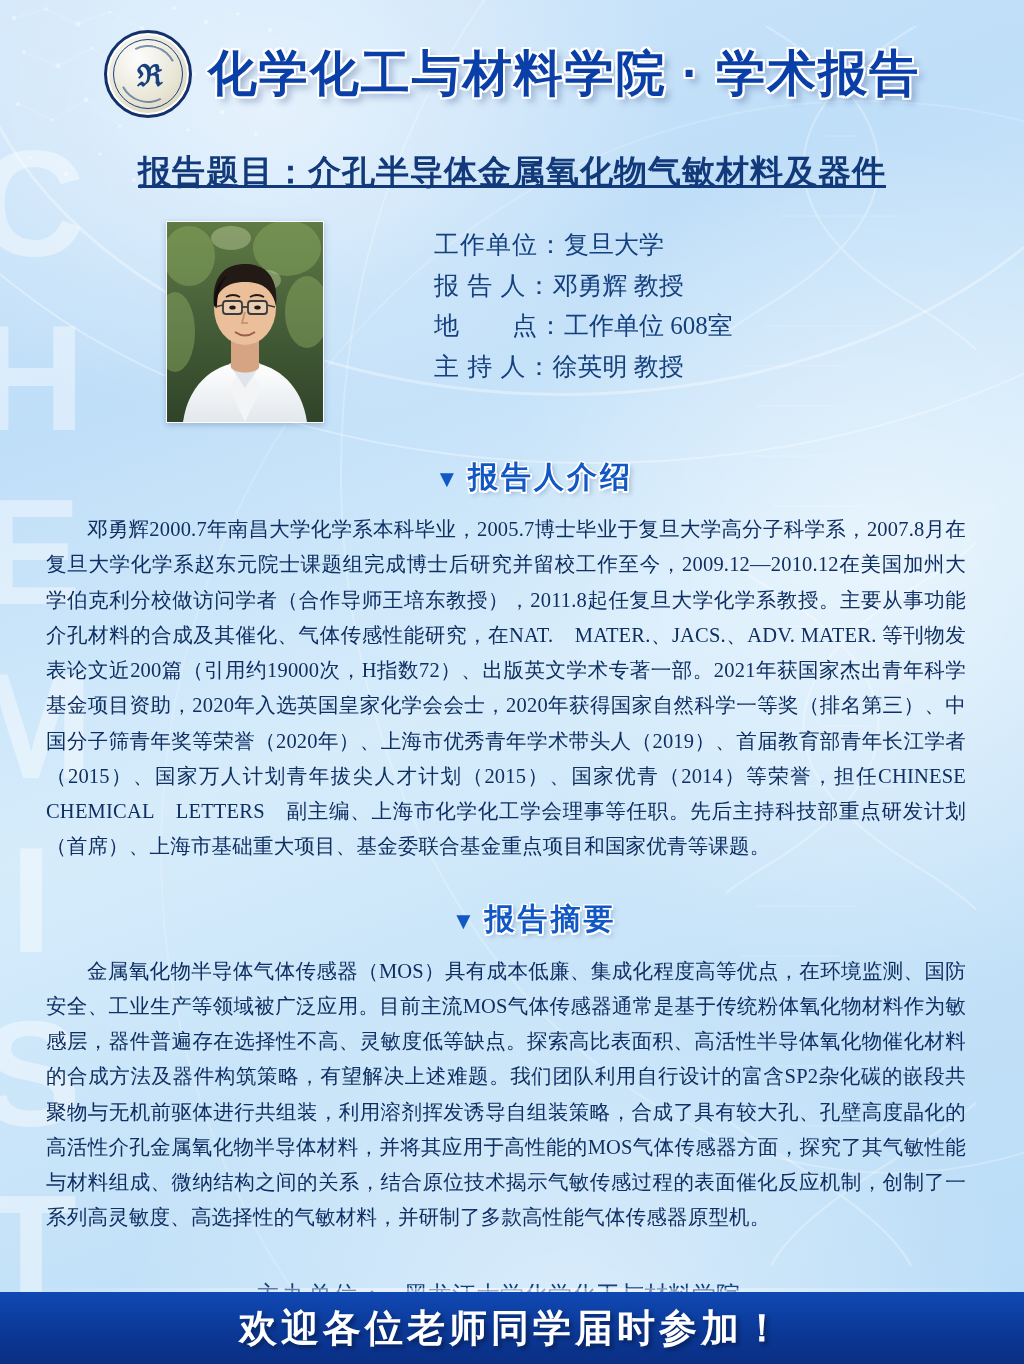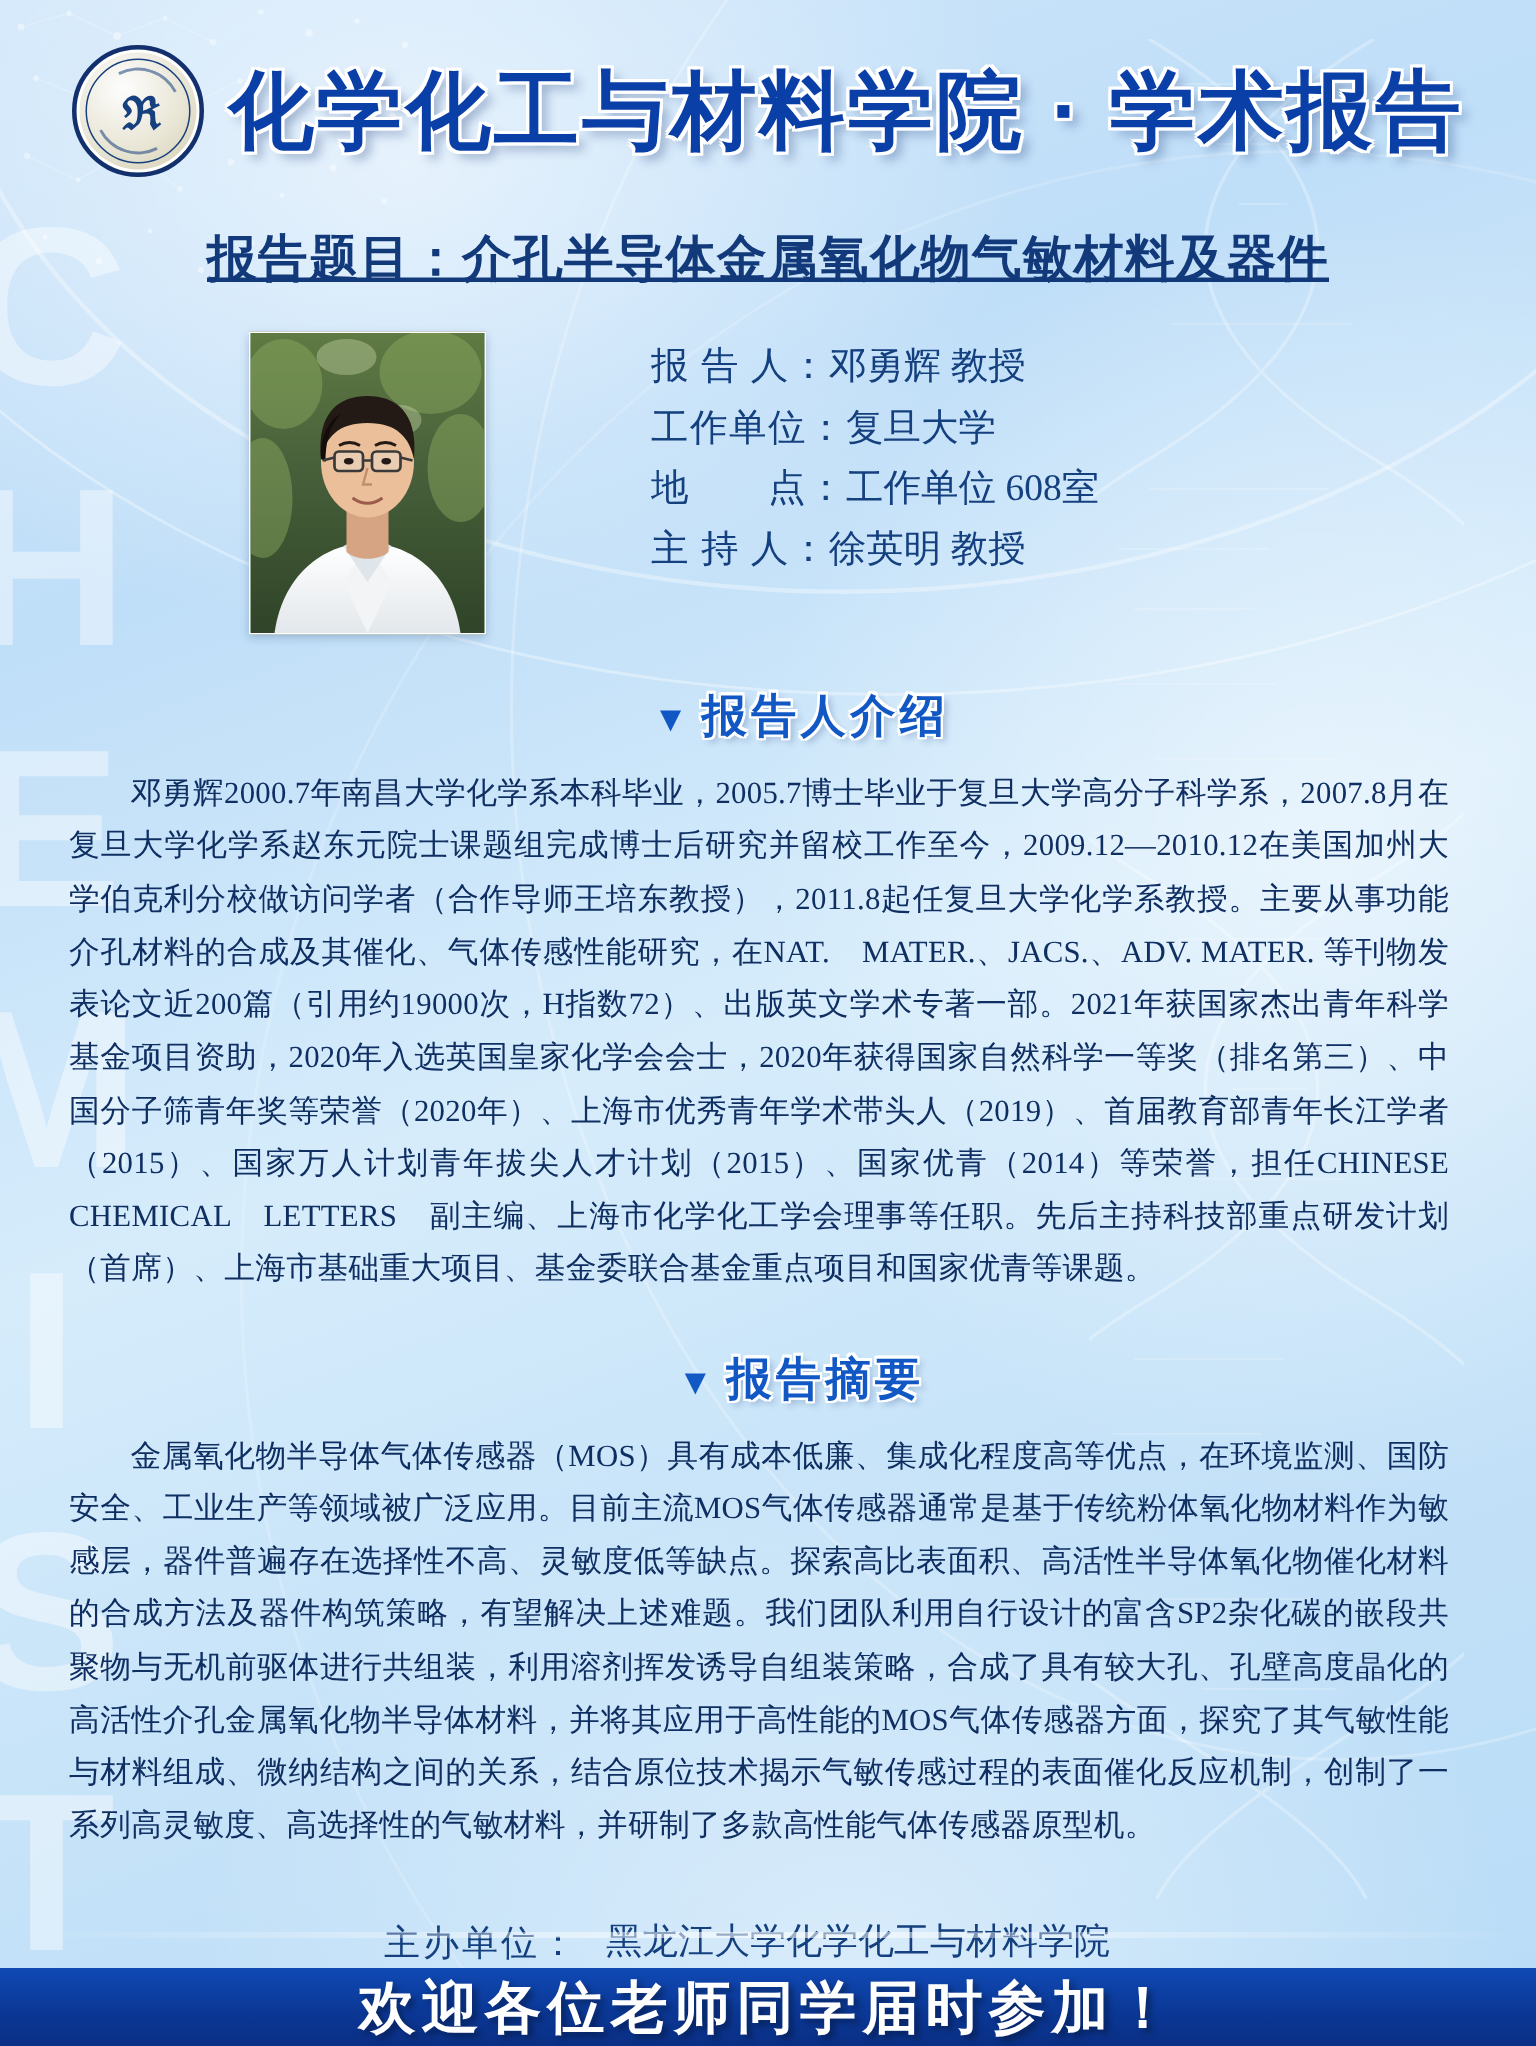--- a/index.html
+++ b/index.html
@@ -123,21 +123,21 @@
     border-radius: 50%;
     border-top: 2px solid rgba(23,64,126,0.55);
     border-bottom: 2px solid rgba(23,64,126,0.55);
     border-left: 2px solid transparent;
     border-right: 2px solid transparent;
     transform: rotate(18deg);
   }
   .header-title {
     font-family: "Liberation Sans", sans-serif;
     font-weight: bold;
-    font-size: 57px;
+    font-size: 49px;
     letter-spacing: 2px;
     color: #0b3fa8;
     text-shadow:
       2px 0 0 #ffffff, -2px 0 0 #ffffff, 0 2px 0 #ffffff, 0 -2px 0 #ffffff,
       2px 2px 0 #ffffff, -2px 2px 0 #ffffff, 2px -2px 0 #ffffff, -2px -2px 0 #ffffff,
       5px 5px 7px rgba(10,40,110,0.35);
     white-space: nowrap;
   }
 
   
@@ -240,21 +240,21 @@
     font-size: 24px;
     color: #14407f;
     line-height: 1.45;
     white-space: nowrap;
   }
 
   
   .footer {
     position: absolute;
     left: 0; right: 0; bottom: 0;
-    height: 52px;
+    height: 72px;
     background: linear-gradient(180deg, #1049b4 0%, #0b3896 55%, #0a2f84 100%);
     display: flex;
     align-items: center;
     justify-content: center;
     margin-top: 24px;
   }
   .footer-text {
     font-family: "Liberation Sans", sans-serif;
     font-weight: bold;
     font-size: 38px;
@@ -418,24 +418,24 @@
       <path d="M59 75 Q 66 71, 73 75" stroke="#241a15" stroke-width="2" fill="none"></path>
       <path d="M83 75 Q 90 71, 97 75" stroke="#241a15" stroke-width="2" fill="none"></path>
 
       <path d="M78 90 L75 101 L81 101" stroke="#c08f6c" stroke-width="1.6" fill="none"></path>
       <path d="M68 110 Q 78 117, 88 110" stroke="#9c5b4d" stroke-width="2" fill="none"></path>
     </svg>
   </div>
 
   <div class="info-list">
     <div class="info-row">
-      <span class="info-label">报 告 人：</span><span>邓勇辉 教授</span>
+      <span class="info-label">工作单位：</span><span>复旦大学</span>
     </div>
     <div class="info-row">
-      <span class="info-label">工作单位：</span><span>复旦大学</span>
+      <span class="info-label">报 告 人：</span><span>邓勇辉 教授</span>
     </div>
     <div class="info-row">
       <span class="info-label">地　　点：</span><span>工作单位 608室</span>
     </div>
     <div class="info-row">
       <span class="info-label">主 持 人：</span><span>徐英明 教授</span>
     </div>
   </div>
 </div>
 

